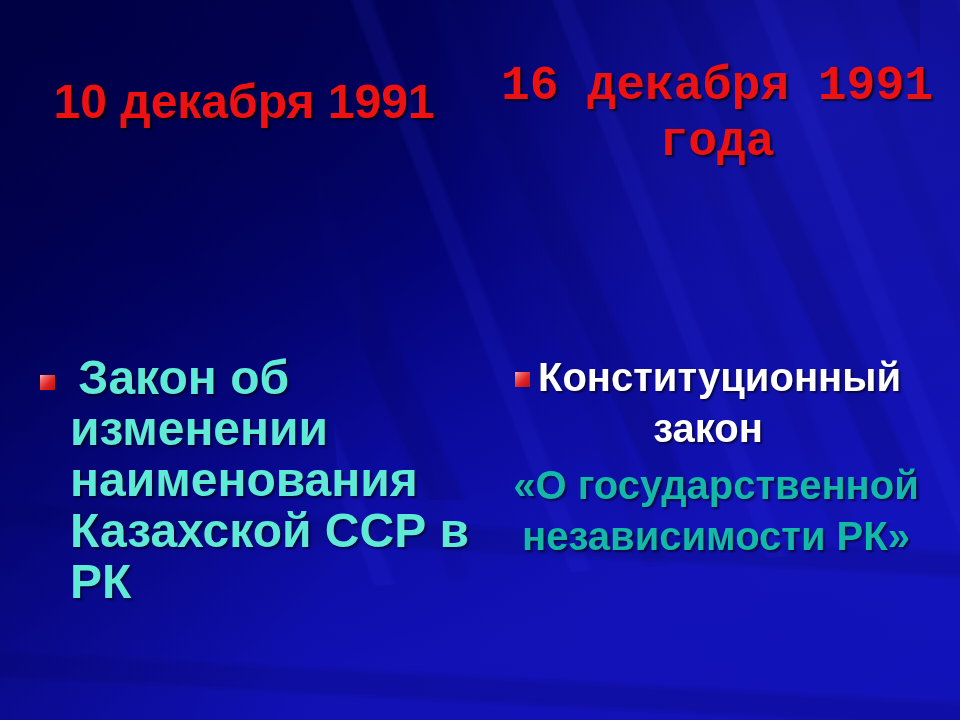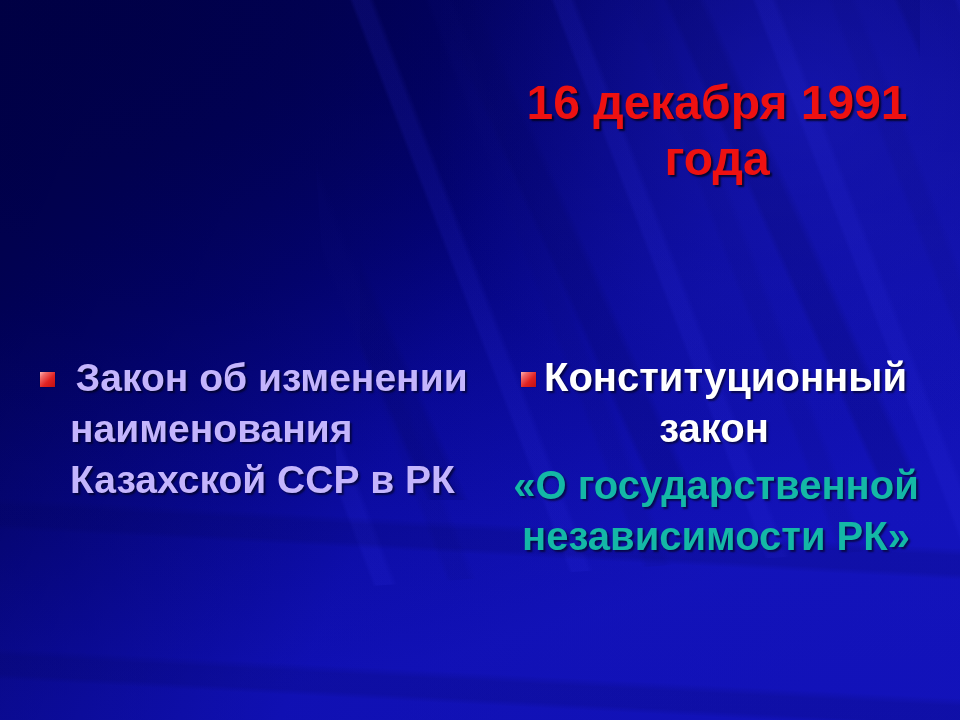--- a/index.html
+++ b/index.html
@@ -123,41 +123,41 @@
     top: 74px;
     width: 100%;
     color: #ee1111;
     font-size: 48px;
     font-weight: bold;
     line-height: 56px;
     text-align: center;
     text-shadow: 2px 2px 2px rgba(0,0,0,0.70);
     letter-spacing: 0px;
   }
-  .headline-right { top: 75px; }
+  .headline-right { top: 58px; font-family: Liberation Mono, monospace; }
 
   
   .body-left {
     position: absolute;
     top: 352px;
     left: 22px;
     width: 426px;
-    color: #c4b5fd;
-    font-size: 39px;
+    color: #5eead4;
+    font-size: 48px;
     font-weight: bold;
     line-height: 51px;
     text-align: left;
     text-indent: -30px;
     padding-left: 30px;
     text-shadow: 2px 2px 2px rgba(0,0,0,0.55);
   }
   .body-right-1 {
     position: absolute;
     top: 352px;
-    left: 8px;
+    left: 2px;
     width: 440px;
     color: #ffffff;
     font-size: 40px;
     font-weight: bold;
     line-height: 51px;
     text-align: center;
     text-shadow: 2px 2px 2px rgba(0,0,0,0.55);
   }
   .body-right-2 {
     position: absolute;
@@ -193,20 +193,21 @@
   <div class="bg-bottom"></div>
   <div class="glow-tr"></div>
   <div class="streaks"></div>
   <div class="streaks2"></div>
   <div class="streak-bottom"></div>
 
   <div class="content">
 
     <div class="col col-left">
 
+      <div class="headline">10 декабря 1991</div>
 
       <div class="body-left">
         <span class="bullet bullet-left"></span><span> Закон об изменении наименования Казахской ССР в РК</span>
       </div>
 
     </div>
 
     <div class="col col-right">
 
       <div class="headline headline-right">16 декабря 1991 года</div>

